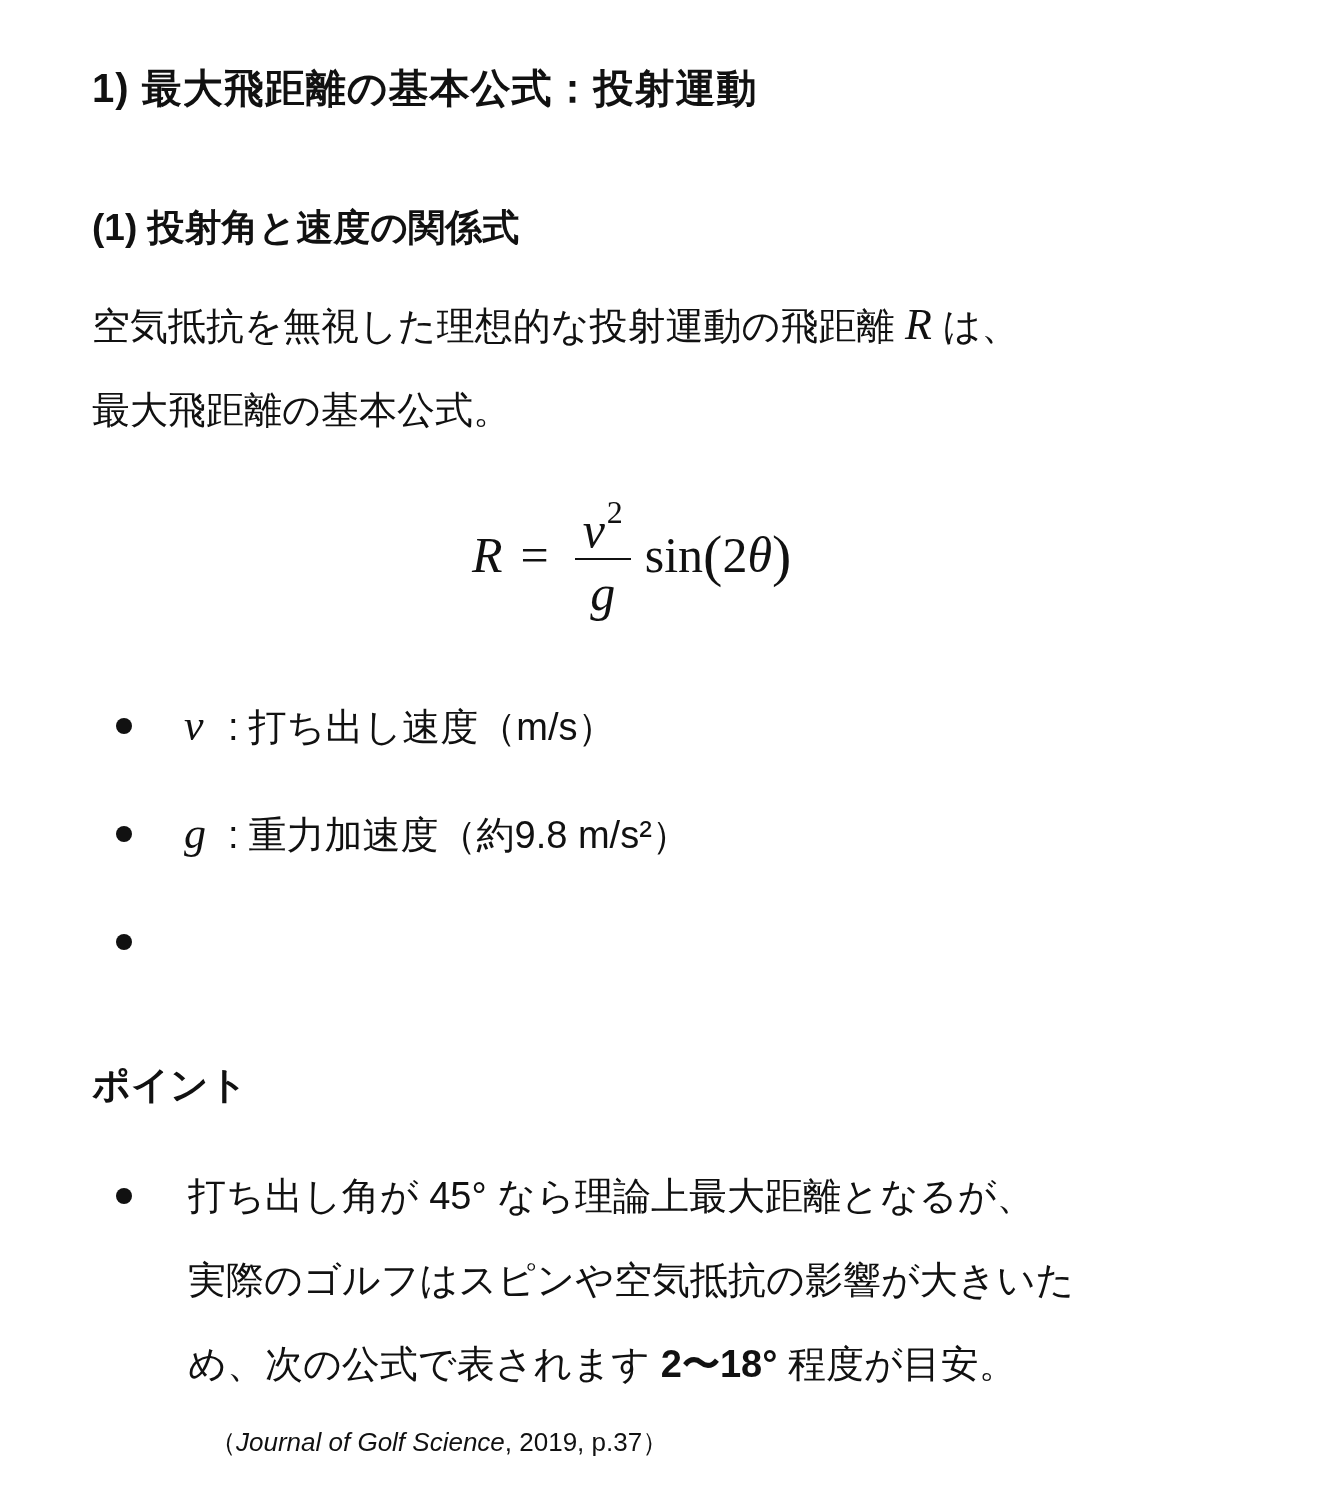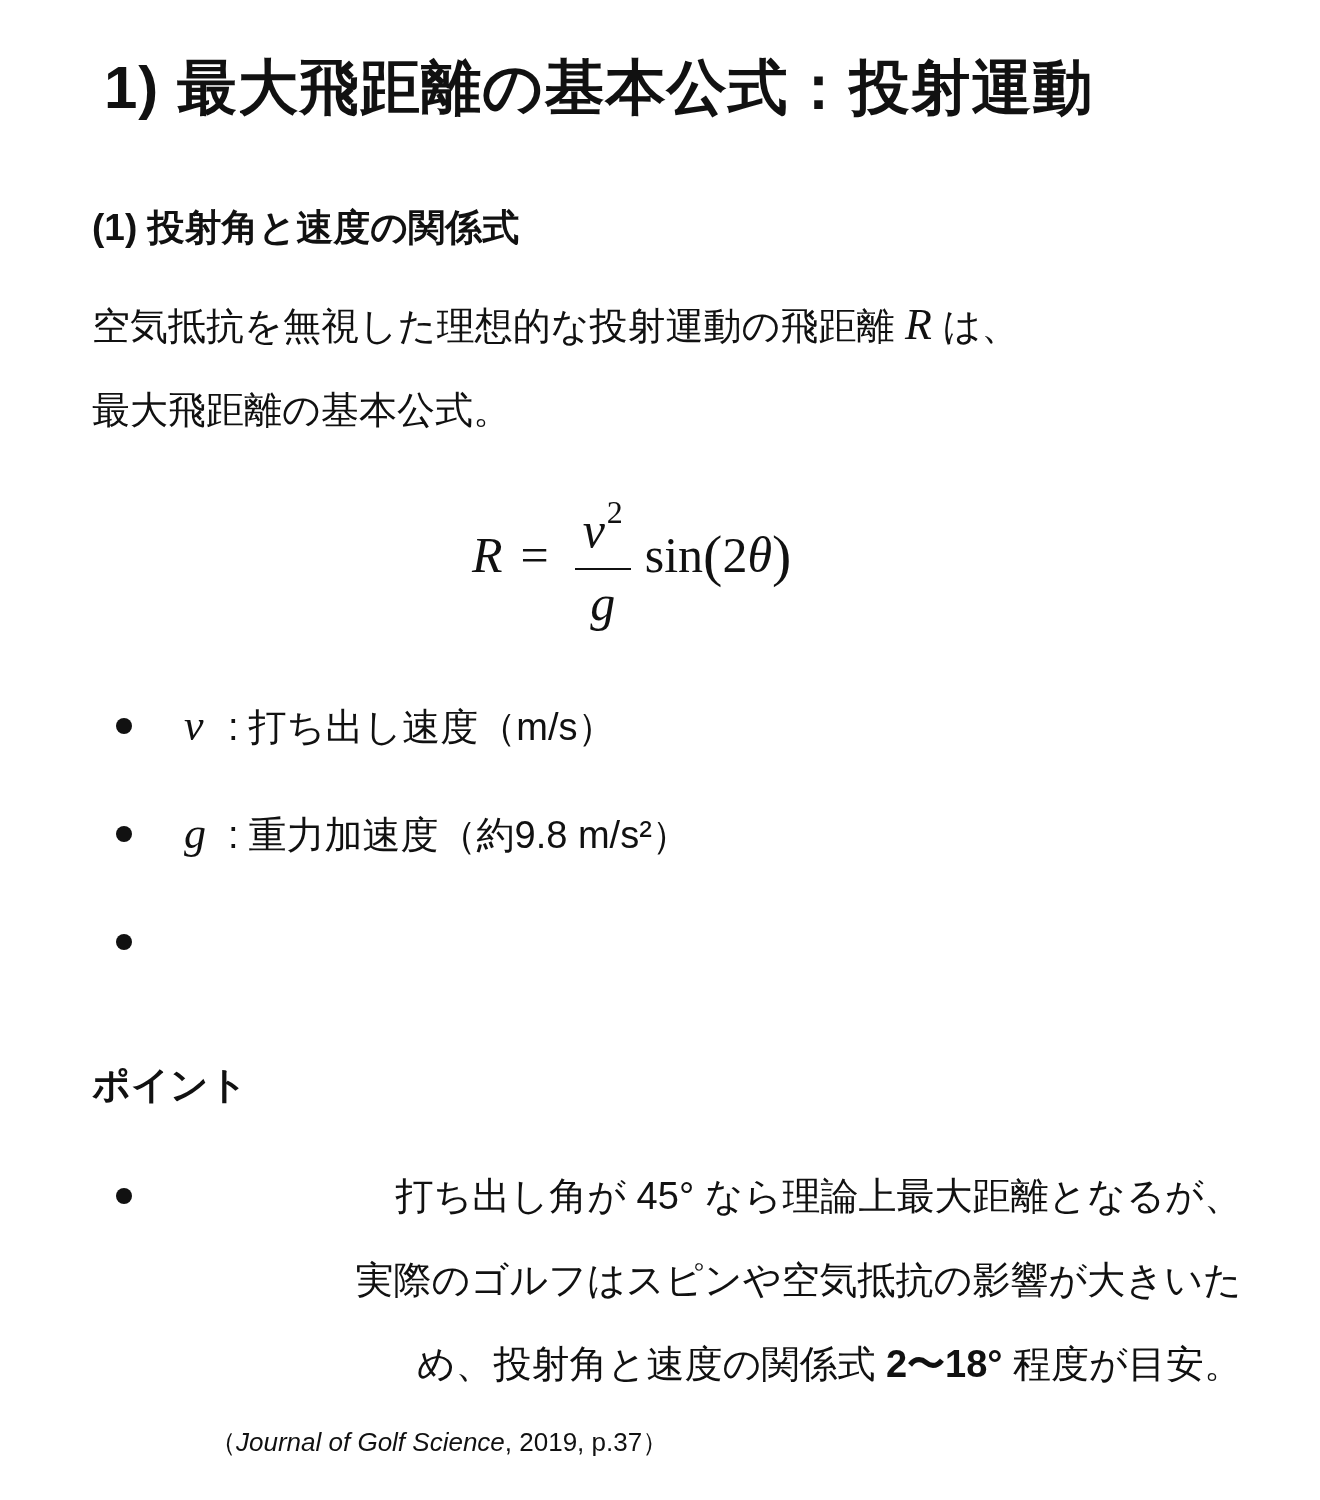--- a/index.html
+++ b/index.html
@@ -16,23 +16,23 @@
       font-family: "Liberation Sans", "DejaVu Sans", sans-serif;
     }
     .doc {
       position: absolute;
       left: 92px;
       top: 0;
       width: 1160px;
     }
     .h1 {
       position: absolute;
-      left: 12px;
+      left: 0;
       top: 52px;
-      font-size: 60px;
+      font-size: 40px;
       font-weight: bold;
       line-height: 72px;
       letter-spacing: 1px;
       white-space: nowrap;
       text-align: center;
     }
     .h2 {
       position: absolute;
       left: 0;
       top: 204px;
@@ -68,21 +68,21 @@
       white-space: nowrap;
     }
     .formula .lhs { font-style: italic; margin-right: 18px; }
     .formula .eq { margin-right: 26px; }
     .frac {
       display: inline-flex;
       flex-direction: column;
       align-items: center;
       margin-right: 14px;
     }
-    .frac .num { font-style: italic; line-height: 76px; padding: 0 4px; font-family: Liberation Serif, serif; }
+    .frac .num { font-style: italic; line-height: 56px; padding: 0 4px; font-family: Liberation Serif, serif; }
     .frac .num sup { font-style: normal; font-size: 32px; vertical-align: 24px; margin-left: 2px; }
     .frac .bar { width: 56px; height: 2px; background: #111; }
     .frac .den { font-style: italic; line-height: 66px; }
     .formula .fn { }
     .formula .arg-i { font-style: italic; }
     .formula .paren { font-size: 58px; }
 
     .vars {
       position: absolute;
       left: 0;
@@ -143,21 +143,20 @@
     }
     .points li {
       position: relative;
       font-size: 38px;
       line-height: 84px;
     }
     .points .bullet { top: 34px; }
     .points .content {
       margin-left: 96px;
       display: block;
-      text-align: right;
     }
     .points .content .line { display: block; white-space: nowrap; }
     .points b { font-weight: bold; }
     .cite {
       position: absolute;
       left: 118px;
       top: 1400px;
       font-size: 26px;
       line-height: 84px;
       white-space: nowrap;
@@ -212,20 +211,20 @@
   </ul>
 
   <div class="h3">ポイント</div>
 
   <ul class="points">
     <li>
       <span class="bullet"></span>
       <span class="content">
         <span class="line">打ち出し角が 45° なら理論上最大距離となるが、</span>
         <span class="line">実際のゴルフはスピンや空気抵抗の影響が大きいた</span>
-        <span class="line"><span>め、投射角と速度の関係式 </span><b>2〜18°</b><span> 程度が目安。</span></span>
+        <span class="line"><span>め、次の公式で表されます </span><b>2〜18°</b><span> 程度が目安。</span></span>
       </span>
     </li>
   </ul>
 
   <div class="cite"><span>（</span><i>Journal of Golf Science</i><span>, 2019, p.37</span><span>）</span></div>
 
 </div>
 
 </body></html>

